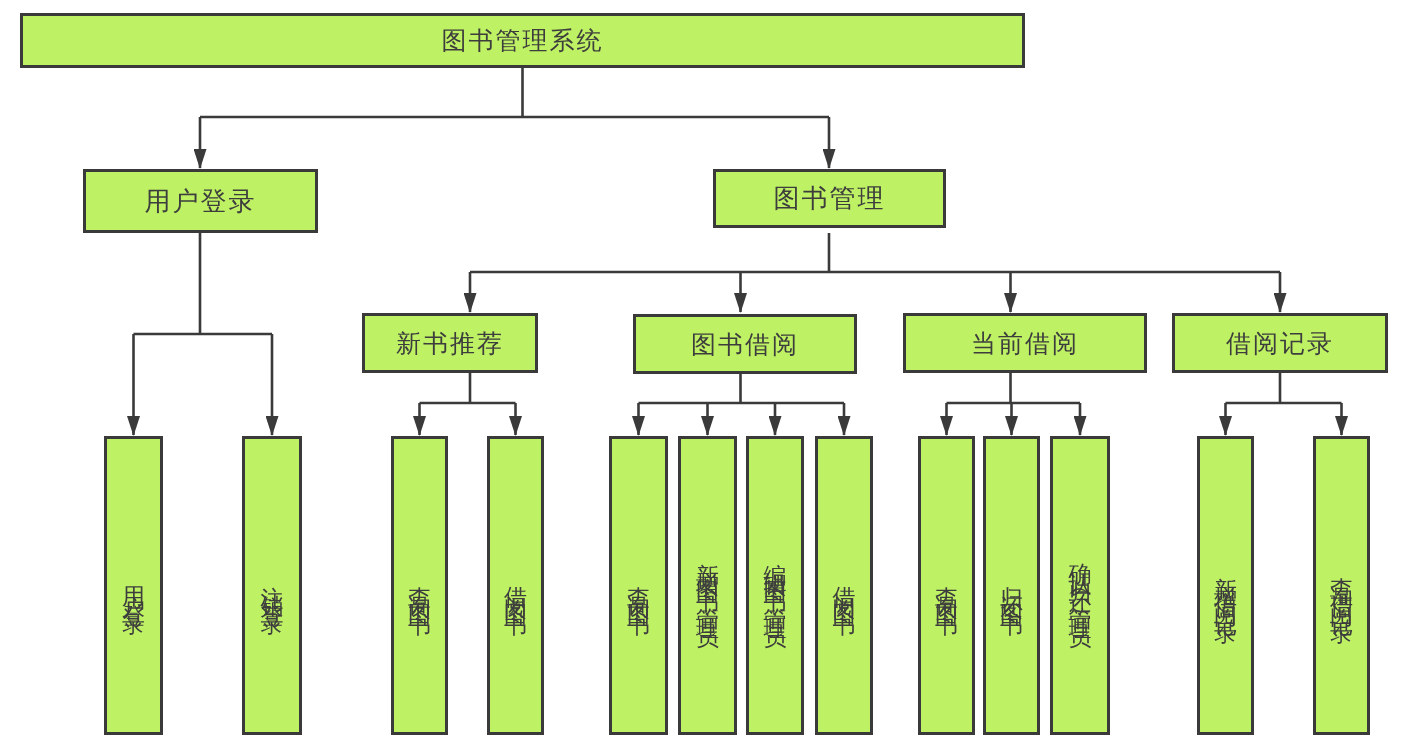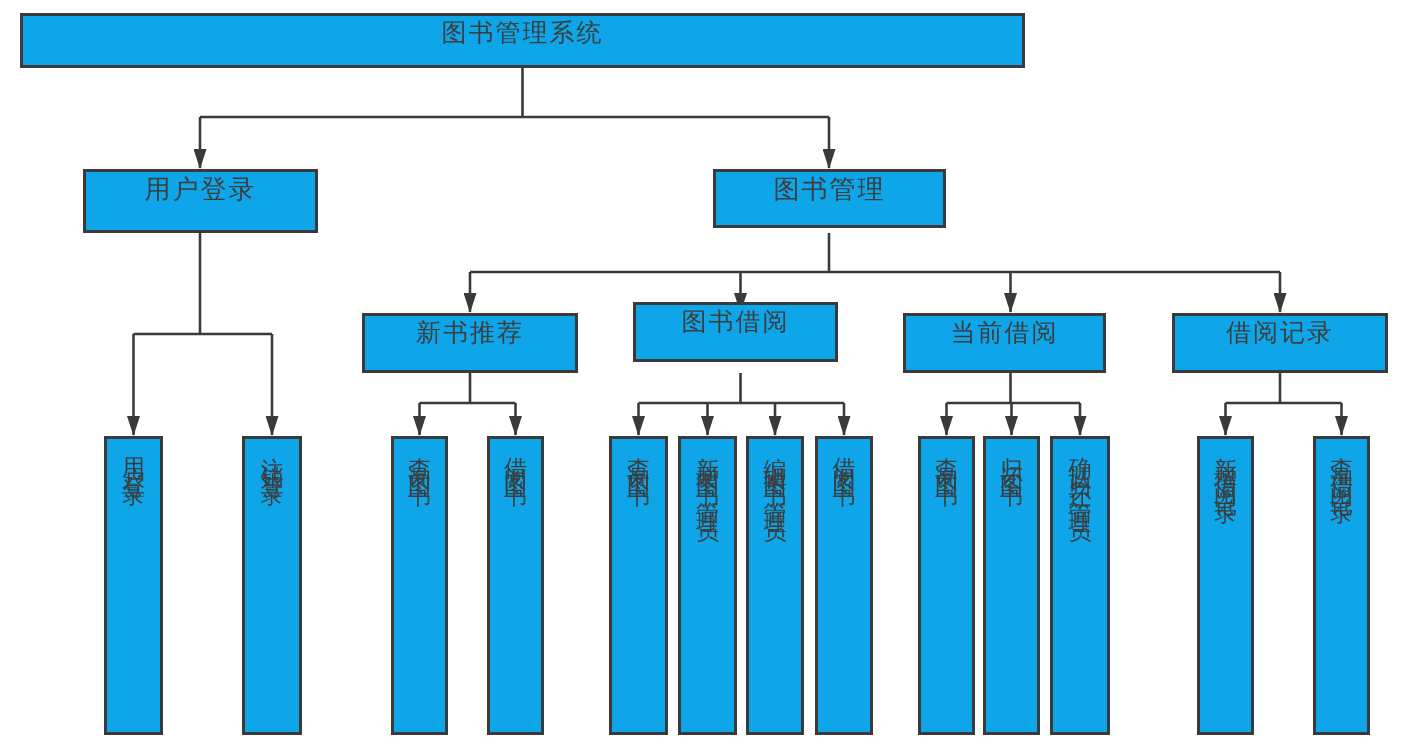--- a/index.html
+++ b/index.html
@@ -13,22 +13,22 @@
     width:1405px;height:747px;
     background:#ffffff;
     font-family:"Liberation Sans",sans-serif;
     overflow:hidden;
   }
   .wires{position:absolute;left:0;top:0;width:1405px;height:747px;}
   .wires path{stroke:var(--line);stroke-width:2.6;fill:none;}
   .wires marker path{fill:var(--line);stroke:none;}
   .box{
     position:absolute;box-sizing:border-box;
-    background:#0ea5e9;border:3px solid var(--line);
-    display:flex;justify-content:center;
+    background:#bef264;border:3px solid var(--line);
+    display:flex;align-items:center;justify-content:center;
     color:var(--text);
   }
   .hlabel{font-size:25px;letter-spacing:2px;white-space:nowrap;}
   .l2 .hlabel{font-size:26px;}
   .vlabel{
     writing-mode:vertical-rl;
     font-size:23px;letter-spacing:9px;line-height:1;
     white-space:nowrap;
   }
   .watermark{
@@ -89,27 +89,27 @@
     <span class="hlabel">图书管理系统</span>
   </div>
 
   <div class="box l2" style="left:83px;top:169px;width:235px;height:64px;">
     <span class="hlabel">用户登录</span>
   </div>
   <div class="box l2" style="left:713px;top:169px;width:233px;height:59px;">
     <span class="hlabel">图书管理</span>
   </div>
 
-  <div class="box l3" style="left:362px;top:313px;width:216px;height:60px;">
+  <div class="box l3" style="left:362px;top:313px;width:176px;height:60px;">
     <span class="hlabel">新书推荐</span>
   </div>
-  <div class="box l3" style="left:633px;top:302px;width:205px;height:60px;">
+  <div class="box l3" style="left:633px;top:314px;width:224px;height:60px;">
     <span class="hlabel">图书借阅</span>
   </div>
-  <div class="box l3" style="left:903px;top:313px;width:203px;height:60px;">
+  <div class="box l3" style="left:903px;top:313px;width:244px;height:60px;">
     <span class="hlabel">当前借阅</span>
   </div>
   <div class="box l3" style="left:1172px;top:313px;width:216px;height:60px;">
     <span class="hlabel">借阅记录</span>
   </div>
 
   <div class="box vbox" style="left:104px;top:436px;width:59px;height:299px;">
     <span class="vlabel">用户登录</span>
   </div>
   <div class="box vbox" style="left:242px;top:436px;width:60px;height:299px;">

